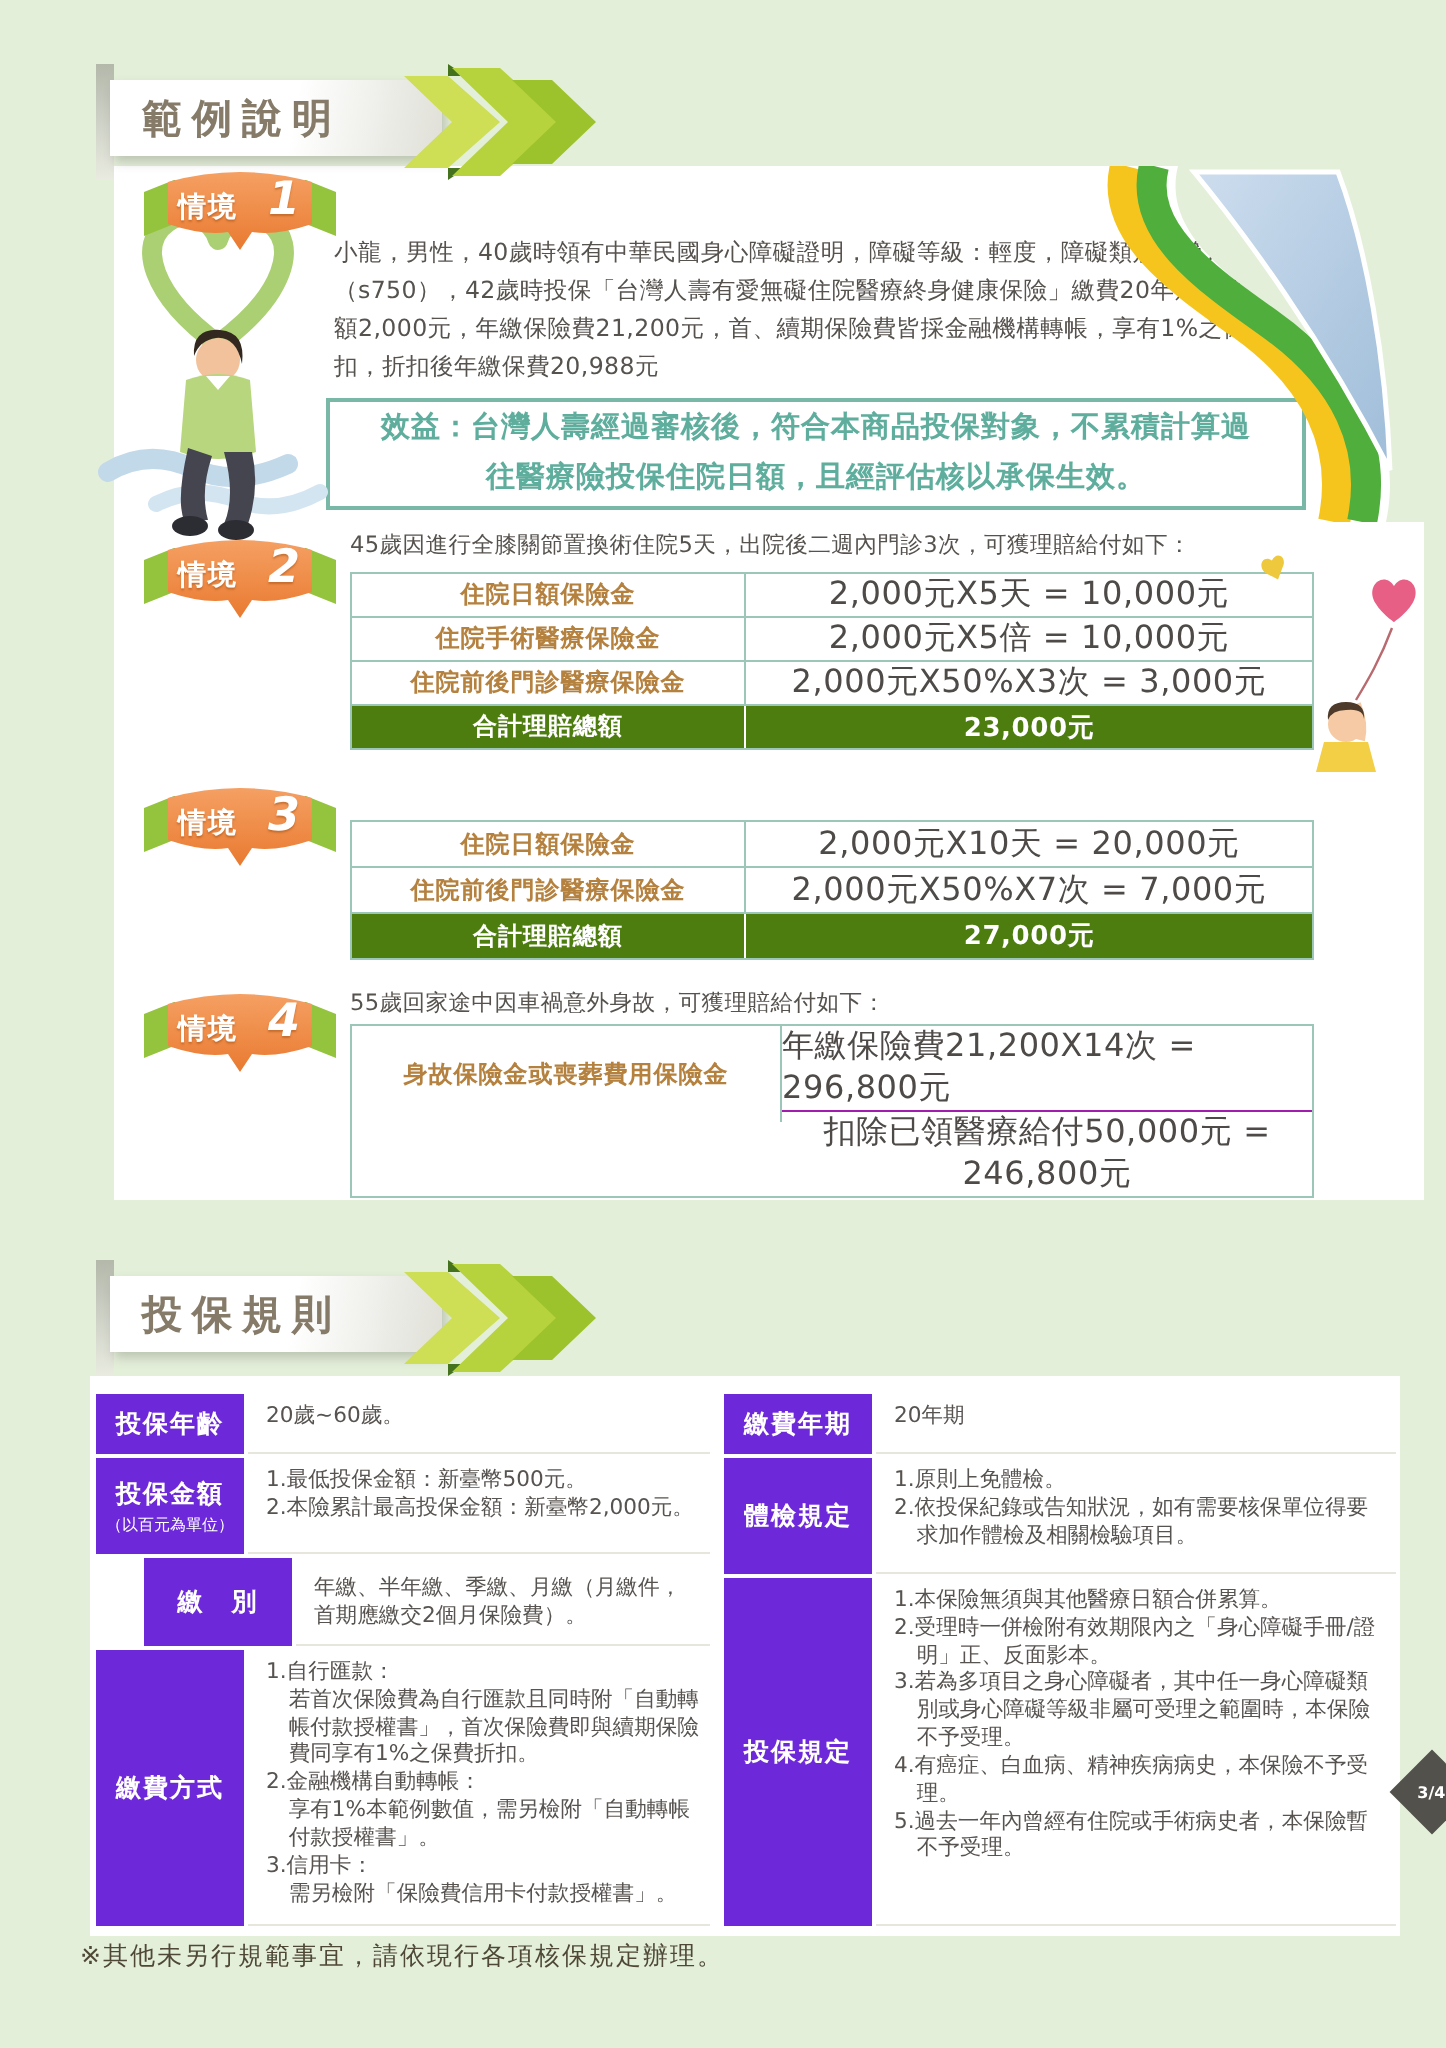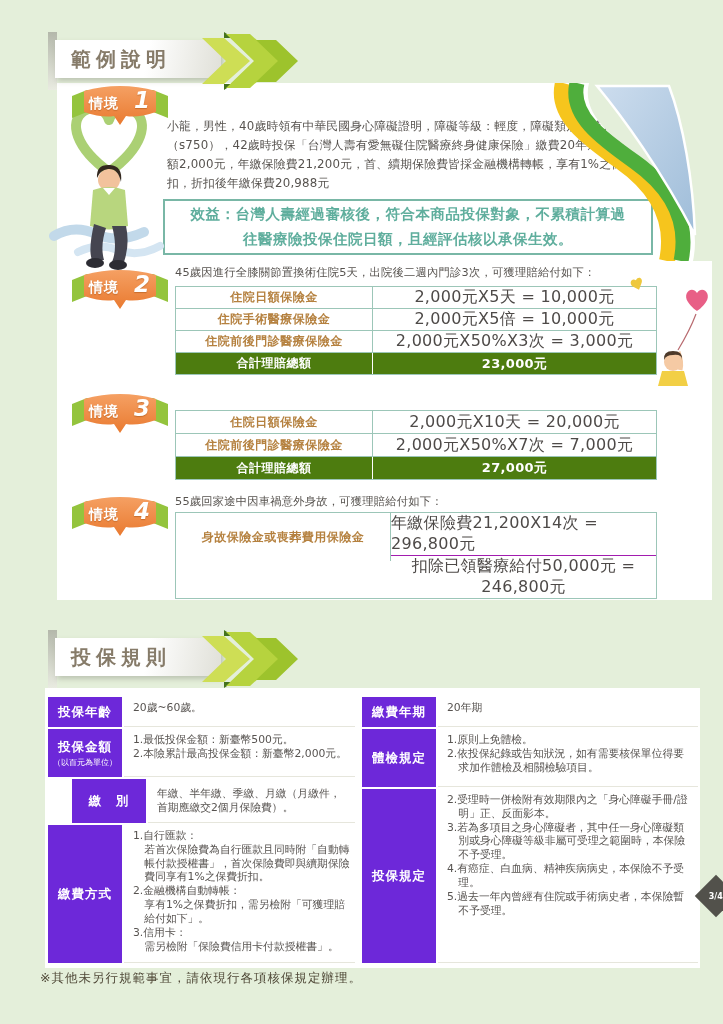--- a/index.html
+++ b/index.html
@@ -286,21 +286,21 @@
       </div>
     </div>
     <div class="rrow" style="min-height:138px;">
       <div class="rlabel">
           <span>繳費方式</span>
         </div>
       <div class="rvalue">
         <div class="item">1.自行匯款：</div>
         <div class="item sub">若首次保險費為自行匯款且同時附「自動轉帳付款授權書」，首次保險費即與續期保險費同享有1%之保費折扣。</div>
         <div class="item">2.金融機構自動轉帳：</div>
-        <div class="item sub">享有1%之保費折扣，需另檢附「可獲理賠給付如下」。</div>
+        <div class="item sub">享有1%本範例數值，需另檢附「自動轉帳付款授權書」。</div>
         <div class="item">3.信用卡：</div>
         <div class="item sub">需另檢附「保險費信用卡付款授權書」。</div>
       </div>
     </div>
   </div>
 
   <div class="rtable" style="left:362px;top:697px;width:336px;">
     <div class="rrow" style="min-height:30px;">
       <div class="rlabel">
           <span>繳費年期</span>
@@ -316,20 +316,21 @@
       <div class="rvalue">
         <div class="item">1.原則上免體檢。</div>
         <div class="item">2.依投保紀錄或告知狀況，如有需要核保單位得要求加作體檢及相關檢驗項目。</div>
       </div>
     </div>
     <div class="rrow" style="min-height:174px;">
       <div class="rlabel">
           <span>投保規定</span>
         </div>
       <div class="rvalue">
+        <div class="item">1.本保險無須與其他醫療日額合併累算。</div>
         <div class="item">2.受理時一併檢附有效期限內之「身心障礙手冊/證明」正、反面影本。</div>
         <div class="item">3.若為多項目之身心障礙者，其中任一身心障礙類別或身心障礙等級非屬可受理之範圍時，本保險不予受理。</div>
         <div class="item">4.有癌症、白血病、精神疾病病史，本保險不予受理。</div>
         <div class="item">5.過去一年內曾經有住院或手術病史者，本保險暫不予受理。</div>
       </div>
     </div>
   </div>
 
   <div class="footer-note">※其他未另行規範事宜，請依現行各項核保規定辦理。</div>
 

